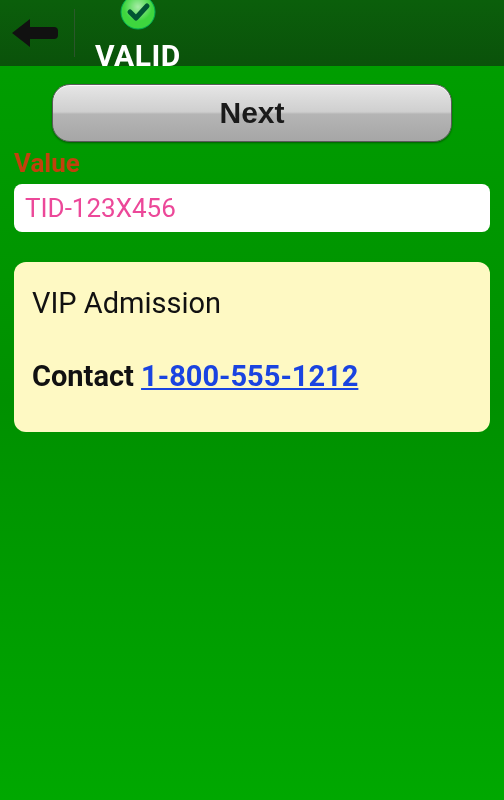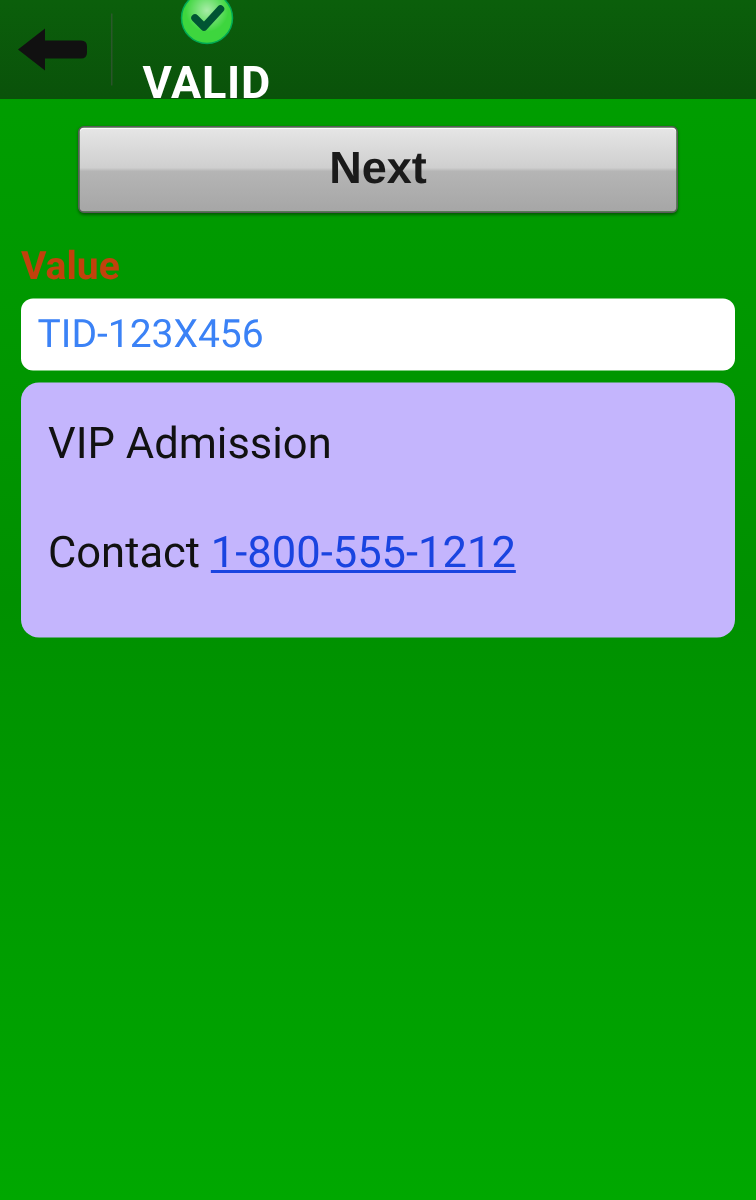--- a/index.html
+++ b/index.html
@@ -38,55 +38,55 @@
       color: #fff;
       font-weight: 700;
       font-size: 30px;
       letter-spacing: 0.5px;
     }
     .check-circle { width: 36px; height: 36px; }
     .content { padding: 18px 14px; }
     .next-btn {
       display: block;
       width: 400px;
-      margin: 0 auto 21px auto;
+      margin: 0 auto 6px auto;
       height: 58px;
-      border-radius: 4px;
+      border-radius: 18px;
       border: 1px solid #5a5a5a;
       background: linear-gradient(180deg, #e6e6e6 0%, #cfcfcf 48%, #b5b5b5 52%, #a6a6a6 100%);
       font-size: 30px;
       font-weight: 700;
       color: #1a1a1a;
       cursor: pointer;
       box-shadow: inset 0 1px 0 rgba(255,255,255,0.8), 0 1px 2px rgba(0,0,0,0.4);
     }
     .label {
       color: #c2410c;
       font-weight: 700;
       font-size: 26px;
       margin-bottom: 6px;
     }
     .value-box {
       background: #fff;
       border-radius: 8px;
       padding: 9px 11px;
       font-size: 26px;
-      color: #3b82f6;
-      margin-bottom: 8px;
+      color: #ec4899;
+      margin-bottom: 30px;
     }
     .response-box {
-      background: #c4b5fd;
+      background: #fef9c3;
       border-radius: 12px;
       padding: 22px 18px;
       font-size: 29px;
       color: #111;
       line-height: 1.35;
     }
     .response-box p { margin-bottom: 34px; }
-    .response-box p:last-child { margin-bottom: 14px; }
+    .response-box p:last-child { margin-bottom: 14px; font-weight: bold; }
     .phone-link {
       color: #1a44e0;
       text-decoration: underline;
       cursor: pointer;
     }
   </style>
 </head>
 <body>
 
 <div class="header">

